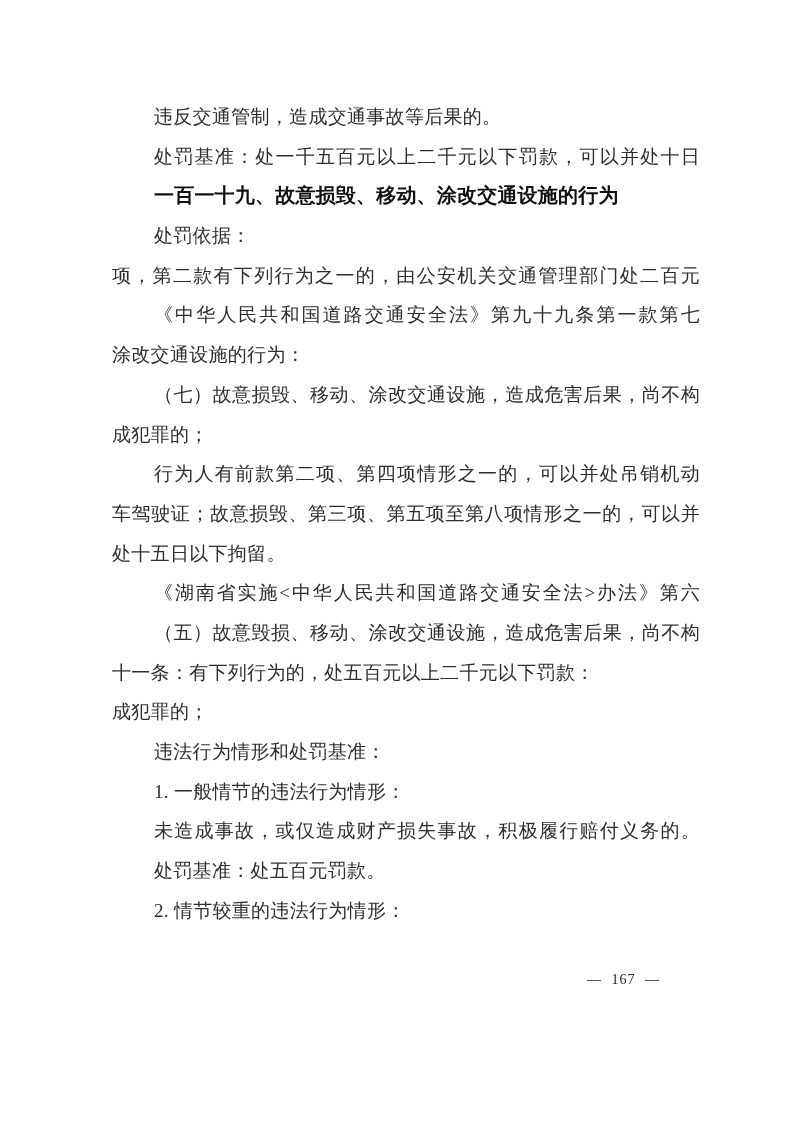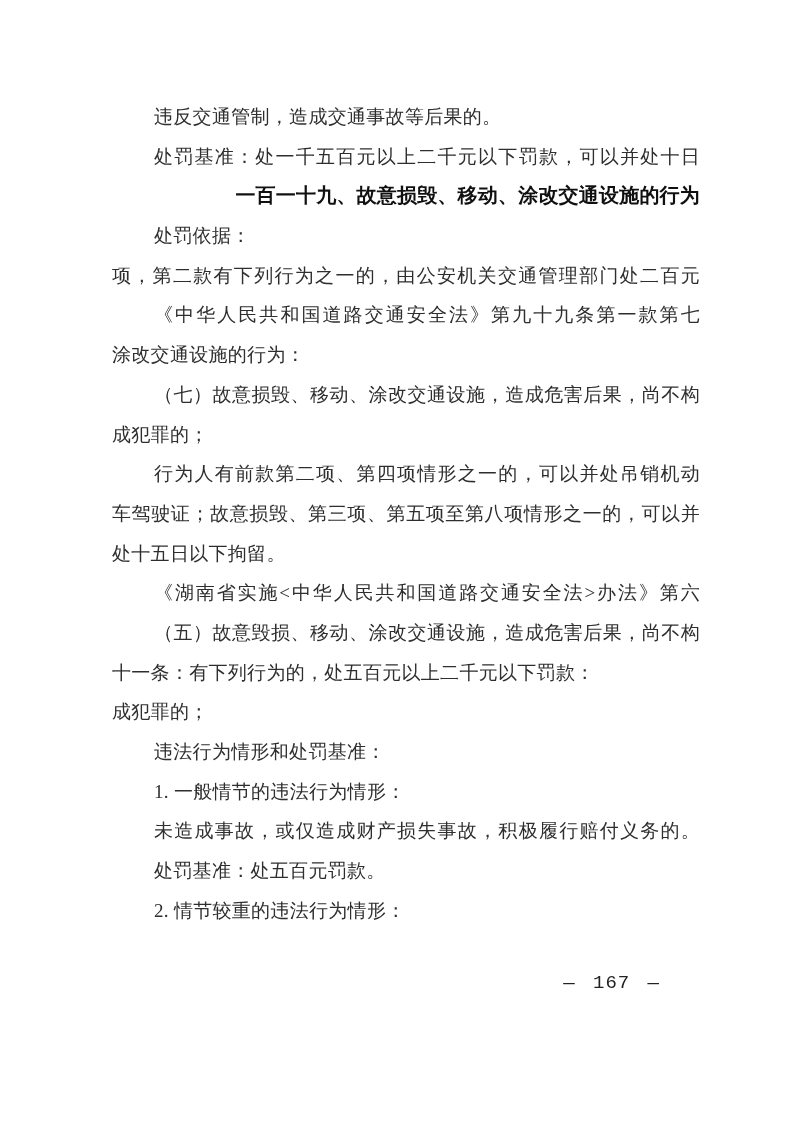--- a/index.html
+++ b/index.html
@@ -37,31 +37,30 @@
   .just {
     text-align: justify;
     text-align-last: justify;
   }
   .heading {
     font-family: "Liberation Sans", "DejaVu Sans", sans-serif;
     font-weight: 700;
     font-size: 20px;
     letter-spacing: 0.2px;
     color: #101010;
-    text-align: right;
   }
   .page-num {
     position: absolute;
     top: 972px;
     right: 133px;
-    font-size: 19px;
+    font-size: 14px;
     letter-spacing: 1px;
     word-spacing: 5px;
     color: #222222;
-    font-family: Liberation Mono, monospace;
+    font-family: Liberation Serif, serif;
     white-space: nowrap;
   }
 </style>
 </head>
 <body>
 
 <div class="page">
   <div class="text-block">
     <div class="ln indent">违反交通管制，造成交通事故等后果的。</div>
     <div class="ln indent just">处罚基准：处一千五百元以上二千元以下罚款，可以并处十日</div>

